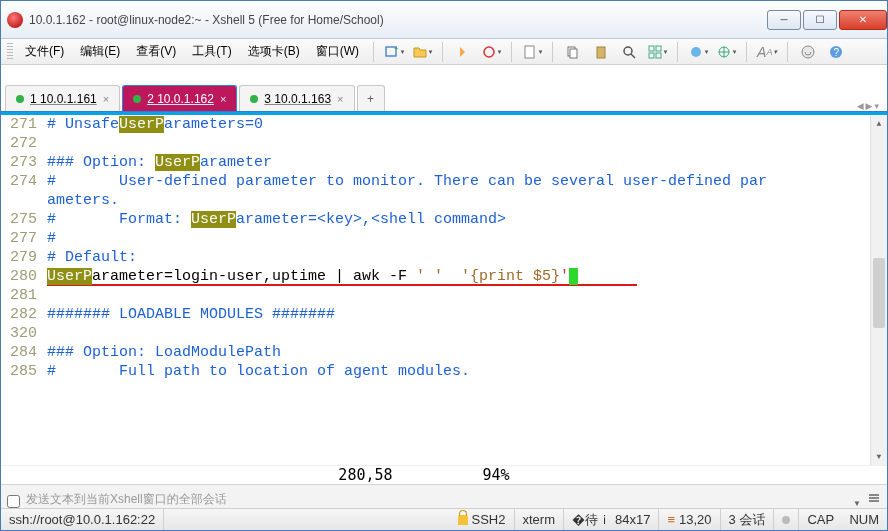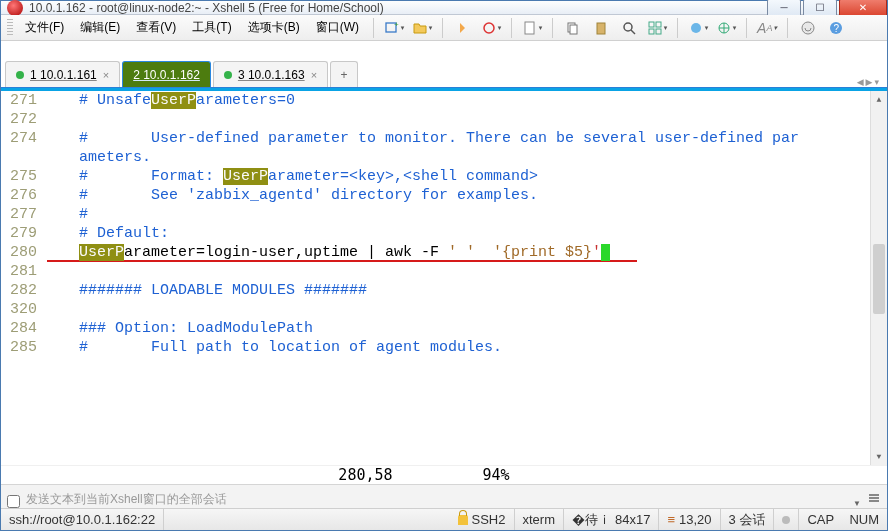--- a/index.html
+++ b/index.html
@@ -1,53 +1,53 @@
 <!DOCTYPE html>
 <html><head>
 <meta charset="utf-8">
 <style>
 * { margin: 0; padding: 0; box-sizing: border-box; }
 body { font-family: 'Microsoft YaHei', Tahoma, sans-serif; font-size: 12px; background: #ececec; width: 888px; height: 531px; overflow: hidden; }
 
 
 .window { border: 1px solid #4a7ab0; height: 531px; display: flex; flex-direction: column; background: #fff; }
-.titlebar { height: 14px; background: linear-gradient(#fdfefe,#e8eef6); display: flex; align-items: center; padding: 0 0 0 6px; border-bottom: 1px solid #c0c8d4; }
+.titlebar { height: 38px; background: linear-gradient(#fdfefe,#e8eef6); display: flex; align-items: center; padding: 0 0 0 6px; border-bottom: 1px solid #c0c8d4; }
 .titlebar .icon { width: 16px; height: 16px; margin-right: 6px; background: radial-gradient(circle at 40% 35%, #f77, #a00); border-radius: 50%; }
 .titlebar .title { flex: 1; color: #444; }
 .winbtns { display: flex; }
 .winbtn { width: 34px; height: 20px; margin: 0 0 0 2px; border: 1px solid #7a8aa2; border-radius: 3px; background: linear-gradient(#f5f9fd,#dde7f3); display:flex; align-items:center; justify-content:center; color:#334; font-size:10px; }
 .winbtn.close { width: 48px; background: linear-gradient(#f08070,#d9402a); border-color:#b02a18; color:#fff; }
 
 
 .menubar { height: 26px; display:flex; align-items:center; padding:0 6px; background: linear-gradient(#fbfbfb,#eee); border-bottom:1px solid #d0d0d0; gap:4px; }
 .menugrip { width:6px; height:18px; background: repeating-linear-gradient(#bbb, #bbb 1px, transparent 1px, transparent 3px); margin-right:2px;}
 .menuitem { padding:3px 6px; cursor:pointer; }
 .tsep { width:1px; height:20px; background:#ccc; margin:0 4px;}
 .tbtn { width:24px; height:22px; display:flex; align-items:center; justify-content:center; cursor:pointer; border-radius:2px; position:relative; }
 .tbtn svg { width:16px; height:16px; }
 .dd { font-size:7px; color:#555; margin-left:1px;}
 
 
 .tabstrip { height: 47px; background:#fff; border-bottom:1px solid #2a80d8; display:flex; align-items:flex-end; padding:0 4px; gap:0; position:relative;}
 .tab { height:26px; padding:0 10px; display:flex; align-items:center; gap:6px; border:1px solid #c8c8c8; border-bottom:none; background:#f4f4f4; border-radius:3px 3px 0 0; margin-right:2px; cursor:pointer; font-size:12px; position:relative;}
-.tab.active { background:#4d7c0f; border-color:#2a87e0; color:#fff;flex-direction:column;}
+.tab.active { background:#be185d; border-color:#2a87e0; color:#fff;}
 .tab .dot { width:8px; height:8px; border-radius:50%; background:#34b24a;}
 .tab .x { font-size:11px; color:#888;}
 .tab.active .x { color:#cfe6fa;}
 .tab.add { width:28px; justify-content:center; color:#666;}
 .tabright { margin-left:auto; display:flex; gap:2px; color:#999; padding-right:4px;}
 .tabright span{ font-size:9px; cursor:pointer;}
 
 
 .editor-wrap { flex:1; display:flex; flex-direction:column; min-height:0; }
 .editor-top { height:3px; background:#0aa3e5;}
 .editor { flex:1; background:#fff; font-family:'Consolas','Courier New',monospace; font-size:15px; overflow:auto; position:relative; }
 .line { display:flex; min-height:19px; line-height:19px; }
 .gut { width:42px; text-align:right; padding-right:6px; color:#9d9d76; background:#fff; user-select:none; flex-shrink:0;}
-.code { white-space:pre; flex:1; padding-left:4px;margin-left:32px; }
+.code { white-space:pre; flex:1; padding-left:4px; }
 .c-blue { color:#1e61d3; }
 .c-red { color:#c83232; }
 .c-brown { color:#a06a28; }
 .hl { background:#8f8f13; color:#fafafa; }
 .curs { background:#2bd82b; display:inline-block; width:9px; height:17px; vertical-align:middle;}
 .uline { display:block; height:2px; background:#d61a1a; margin-left:46px; width:590px; margin-top:-2px;}
 .vscroll { position:absolute; right:0; top:0; bottom:0; width:17px; background:#f1f1f1; border-left:1px solid #ddd;}
 .vscroll .up, .vscroll .dn { height:17px; display:flex; align-items:center; justify-content:center; color:#666; font-size:8px;}
 .vscroll .track { position:absolute; top:17px; bottom:17px; left:0; right:0;}
 .vscroll .thumb { position:absolute; left:2px; right:2px; top:40%; height:70px; background:#cfcfcf; border-radius:2px;}
@@ -215,34 +215,34 @@
       </div>
     <div class="line">
           <div class="gut">271</div>
           <div class="code"><span class="c-blue"># Unsafe</span><span class="hl">UserP</span><span class="c-blue">arameters=0</span></div>
         </div>
         <div class="line">
           <div class="gut">272</div>
           <div class="code"></div>
         </div>
         <div class="line">
+          <div class="gut">273</div>
+          <div class="code"><span class="c-blue">### Option: </span><span class="hl">UserP</span><span class="c-blue">arameter</span></div>
+        </div>
+        <div class="line">
           <div class="gut">274</div>
           <div class="code"><span class="c-blue">#       User-defined parameter to monitor. There can be several user-defined par</span></div>
         </div>
         <div class="line">
           <div class="gut"></div>
           <div class="code"><span class="c-blue">ameters.</span></div>
         </div>
         <div class="line">
           <div class="gut">275</div>
           <div class="code"><span class="c-blue">#       Format: </span><span class="hl">UserP</span><span class="c-blue">arameter=&lt;key&gt;,&lt;shell command&gt;</span></div>
-        </div>
-        <div class="line">
-          <div class="gut">276</div>
-          <div class="code"><span class="c-blue">#       See 'zabbix_agentd' directory for examples.</span></div>
         </div>
         <div class="line">
           <div class="gut">277</div>
           <div class="code"><span class="c-blue">#</span></div>
         </div>
         <div class="line">
           <div class="gut">279</div>
           <div class="code"><span class="c-blue"># Default:</span></div>
         </div>
         <div class="line">

